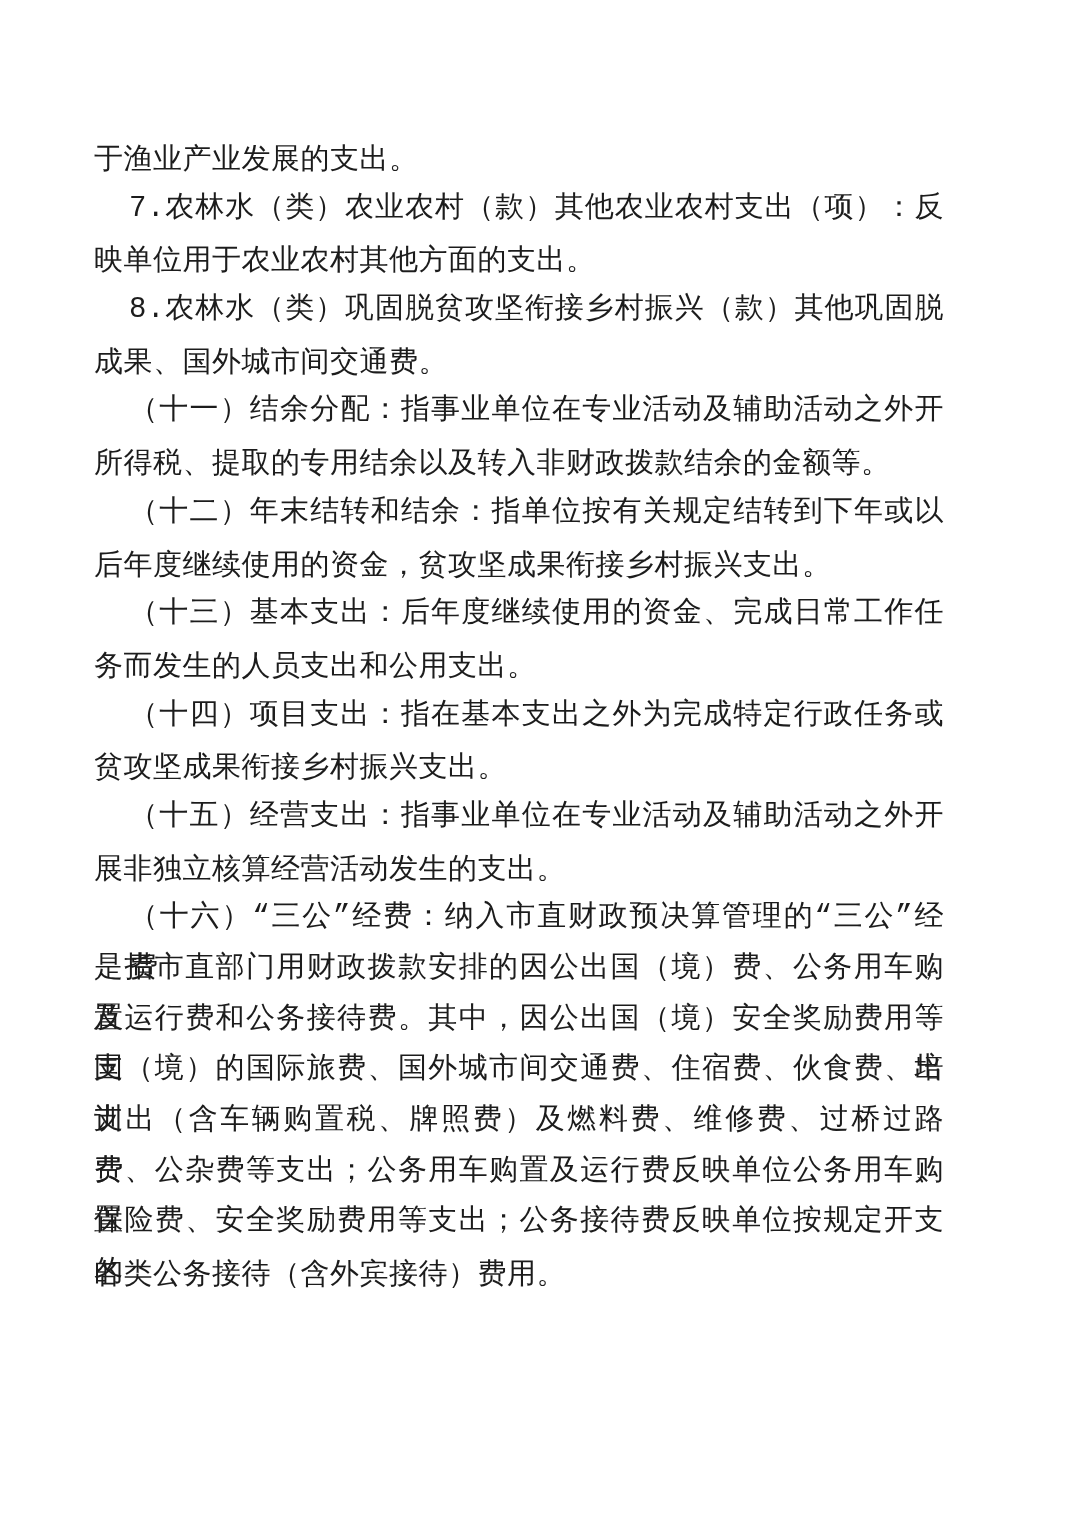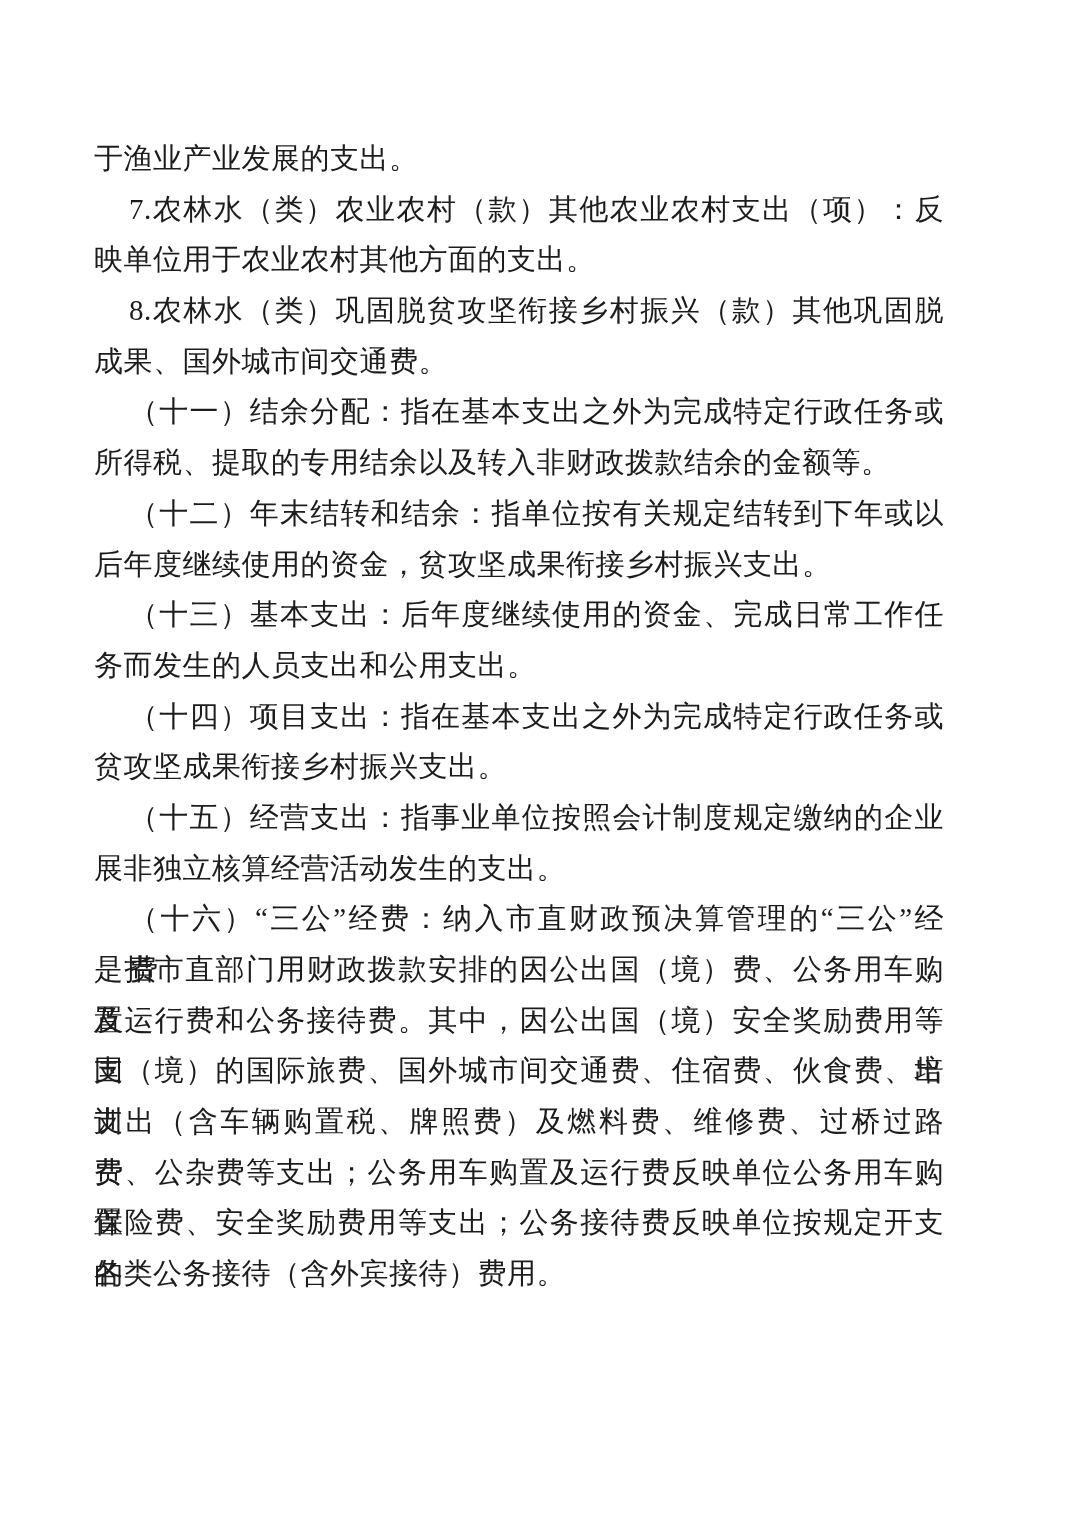--- a/index.html
+++ b/index.html
@@ -35,49 +35,50 @@
     height: 50.7px;
     white-space: normal;
     letter-spacing: 0.5px;
     color: #1c1c1c;
   }
   
   .text-line.justify {
     text-align: justify;
     text-align-last: justify;
     text-justify: inter-character;
+    font-family: Liberation Mono, monospace;
   }
   
   .text-line.indent {
     padding-left: 35px;
   }
   .text-line.indent.justify {
     width: 815px; 
   }
 </style>
 </head>
 <body>
 
 <div class="page">
   <main class="doc-body">
 
   <div class="text-line">于渔业产业发展的支出。</div>
       <div class="text-line indent justify">7.农林水（类）农业农村（款）其他农业农村支出（项）：反</div>
       <div class="text-line">映单位用于农业农村其他方面的支出。</div>
       <div class="text-line indent justify">8.农林水（类）巩固脱贫攻坚衔接乡村振兴（款）其他巩固脱</div>
       <div class="text-line">成果、国外城市间交通费。</div>
-      <div class="text-line indent justify">（十一）结余分配：指在基本支出之外为完成特定行政任务或</div>
+      <div class="text-line indent justify">（十一）结余分配：指事业单位在专业活动及辅助活动之外开</div>
       <div class="text-line">所得税、提取的专用结余以及转入非财政拨款结余的金额等。</div>
       <div class="text-line indent justify">（十二）年末结转和结余：指单位按有关规定结转到下年或以</div>
       <div class="text-line">后年度继续使用的资金，贫攻坚成果衔接乡村振兴支出。</div>
       <div class="text-line indent justify">（十三）基本支出：后年度继续使用的资金、完成日常工作任</div>
       <div class="text-line">务而发生的人员支出和公用支出。</div>
       <div class="text-line indent justify">（十四）项目支出：指在基本支出之外为完成特定行政任务或</div>
       <div class="text-line">贫攻坚成果衔接乡村振兴支出。</div>
-      <div class="text-line indent justify">（十五）经营支出：指事业单位按照会计制度规定缴纳的企业</div>
+      <div class="text-line indent justify">（十五）经营支出：指事业单位在专业活动及辅助活动之外开</div>
       <div class="text-line">展非独立核算经营活动发生的支出。</div>
       <div class="text-line indent justify">（十六）“三公”经费：纳入市直财政预决算管理的“三公”经费，</div>
       <div class="text-line justify">是指市直部门用财政拨款安排的因公出国（境）费、公务用车购置</div>
       <div class="text-line justify">及运行费和公务接待费。其中，因公出国（境）安全奖励费用等支出</div>
       <div class="text-line justify">国（境）的国际旅费、国外城市间交通费、住宿费、伙食费、培训</div>
       <div class="text-line justify">支出（含车辆购置税、牌照费）及燃料费、维修费、过桥过路费、</div>
       <div class="text-line justify">费、公杂费等支出；公务用车购置及运行费反映单位公务用车购置</div>
       <div class="text-line justify">保险费、安全奖励费用等支出；公务接待费反映单位按规定开支的</div>
       <div class="text-line">各类公务接待（含外宾接待）费用。</div>
     </main>

